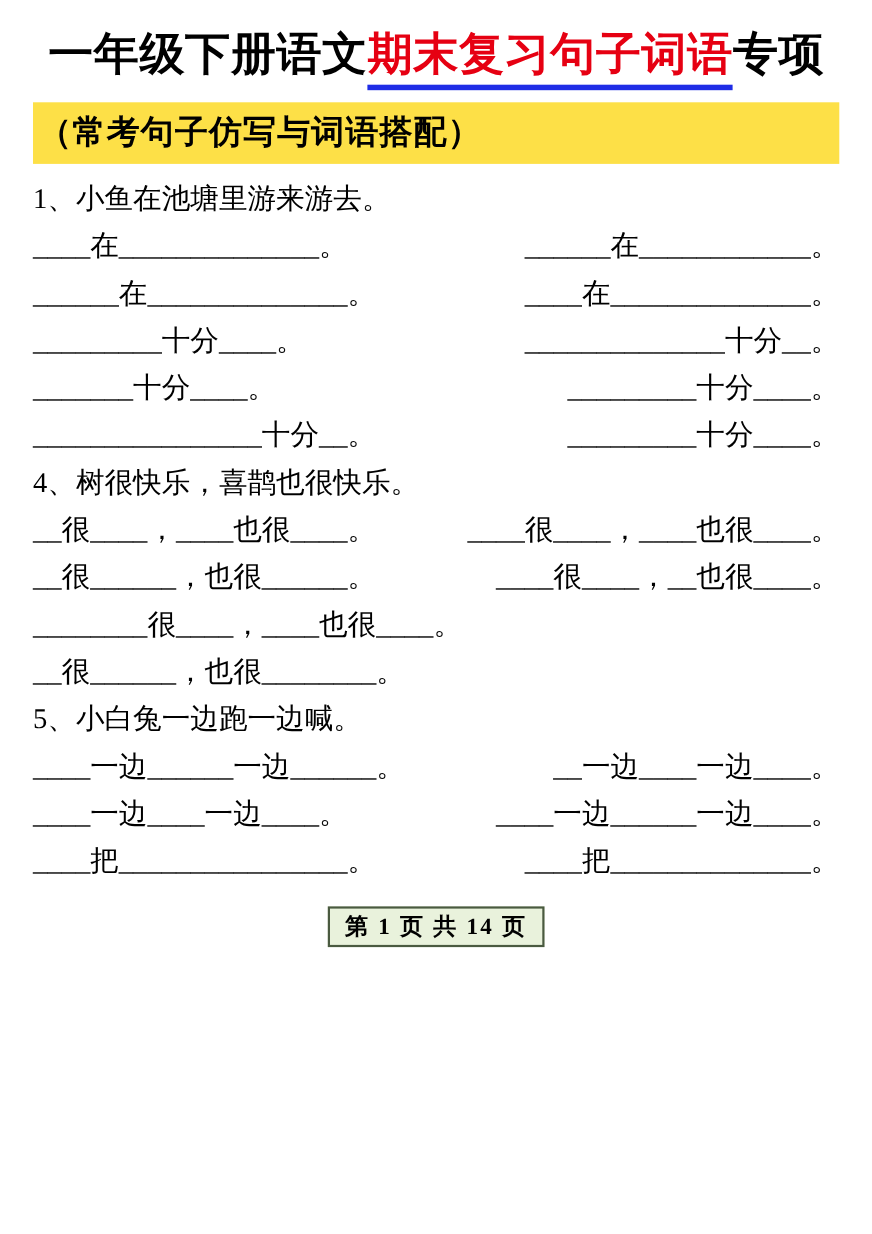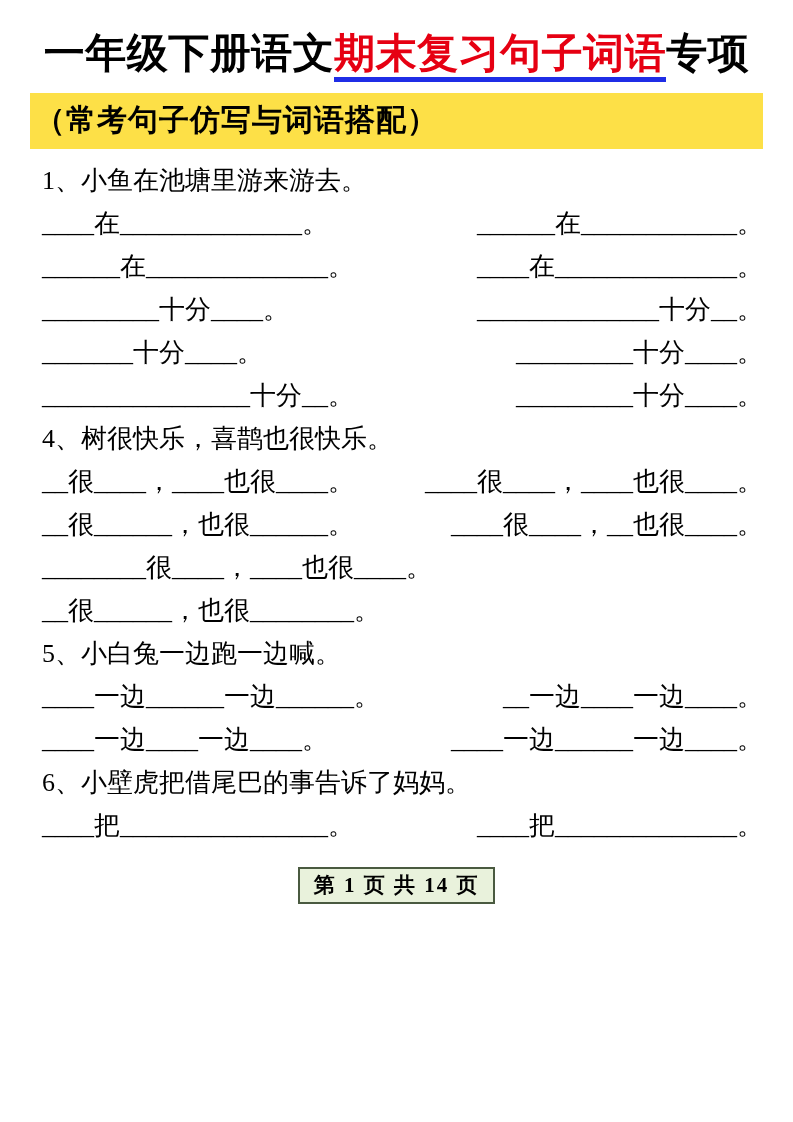--- a/index.html
+++ b/index.html
@@ -12,21 +12,21 @@
     color: #000;
     overflow: hidden;
   }
   .page {
     width: 793px;
     height: 1122px;
     padding: 28px 30px 0 30px;
     background: #ffffff;
   }
   .title {
-    font-family: Liberation Serif, serif;
+    font-family: Liberation Mono, monospace;
     font-weight: 900;
     font-size: 41px;
     line-height: 1.25;
     text-align: center;
     white-space: nowrap;
     letter-spacing: 0.5px;
     color: #000;
   }
   .title .hl {
     color: #e60012;
@@ -38,21 +38,20 @@
     background: #fde047;
     text-align: left;
     font-size: 30px;
     font-weight: bold;
     padding: 7px 0 8px 5px;
     letter-spacing: 1px;
   }
   .content {
     margin-top: 10px;
     font-size: 26px;
-    margin-left: 12px;
   }
   .prompt {
     line-height: 43px;
     white-space: nowrap;
   }
   .row {
     line-height: 43px;
     display: flex;
     justify-content: space-between;
     white-space: nowrap;
@@ -143,21 +142,20 @@
         <span class="blank">____一边______一边______。</span>
         <span class="blank">__一边____一边____。</span>
       </div>
       <div class="row">
         <span class="blank">____一边____一边____。</span>
         <span class="blank">____一边______一边____。</span>
       </div>
     </section>
 
     <section>
-      <p class="prompt">6、小壁虎把借尾巴的事告诉了妈妈。</p>
       <div class="row">
         <span class="blank">____把________________。</span>
         <span class="blank">____把______________。</span>
       </div>
     </section>
 
   </div>
 
   <div class="footer">
     <span class="footer-box">第 1 页 共 14 页</span>

